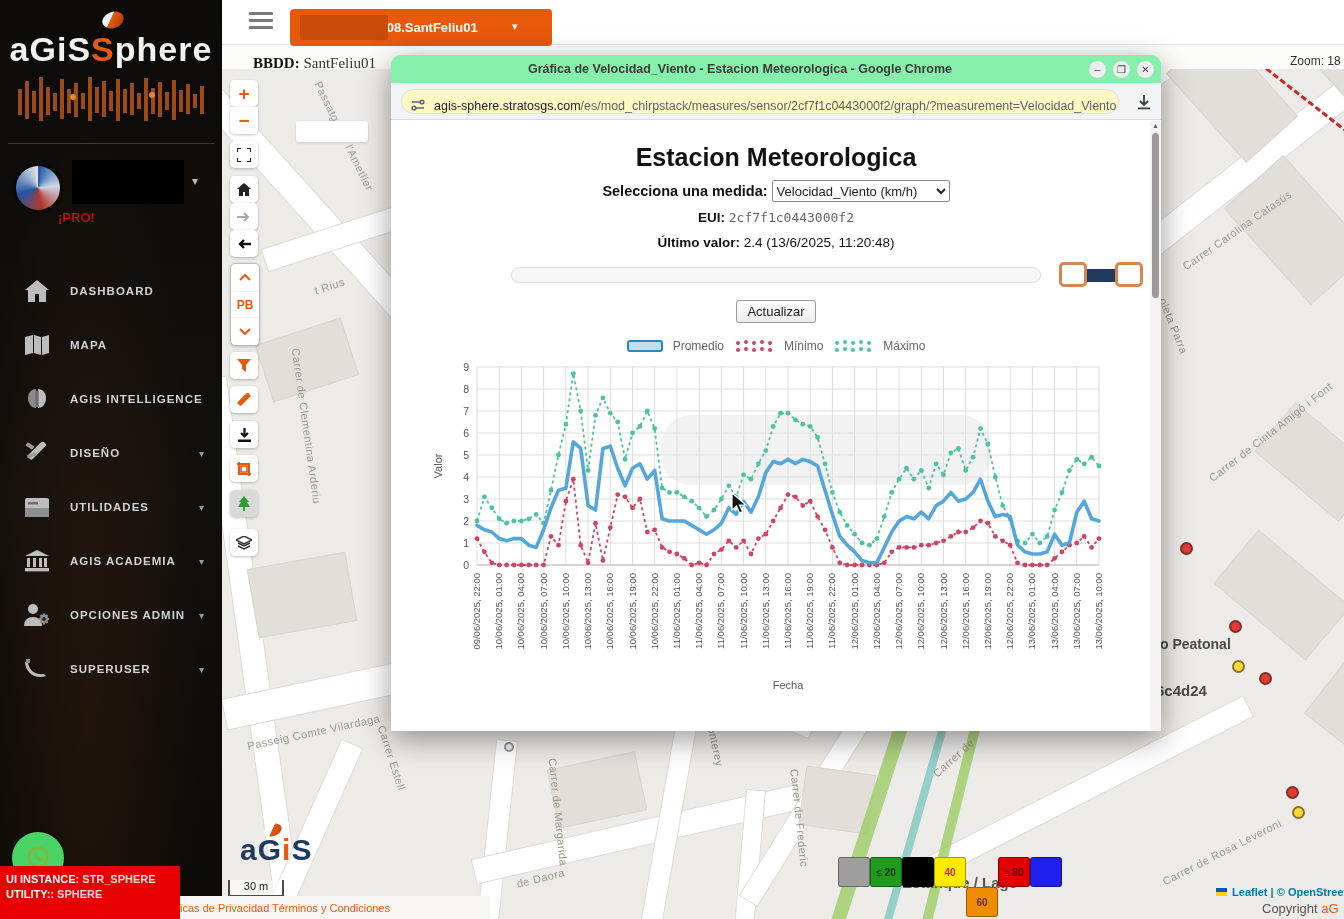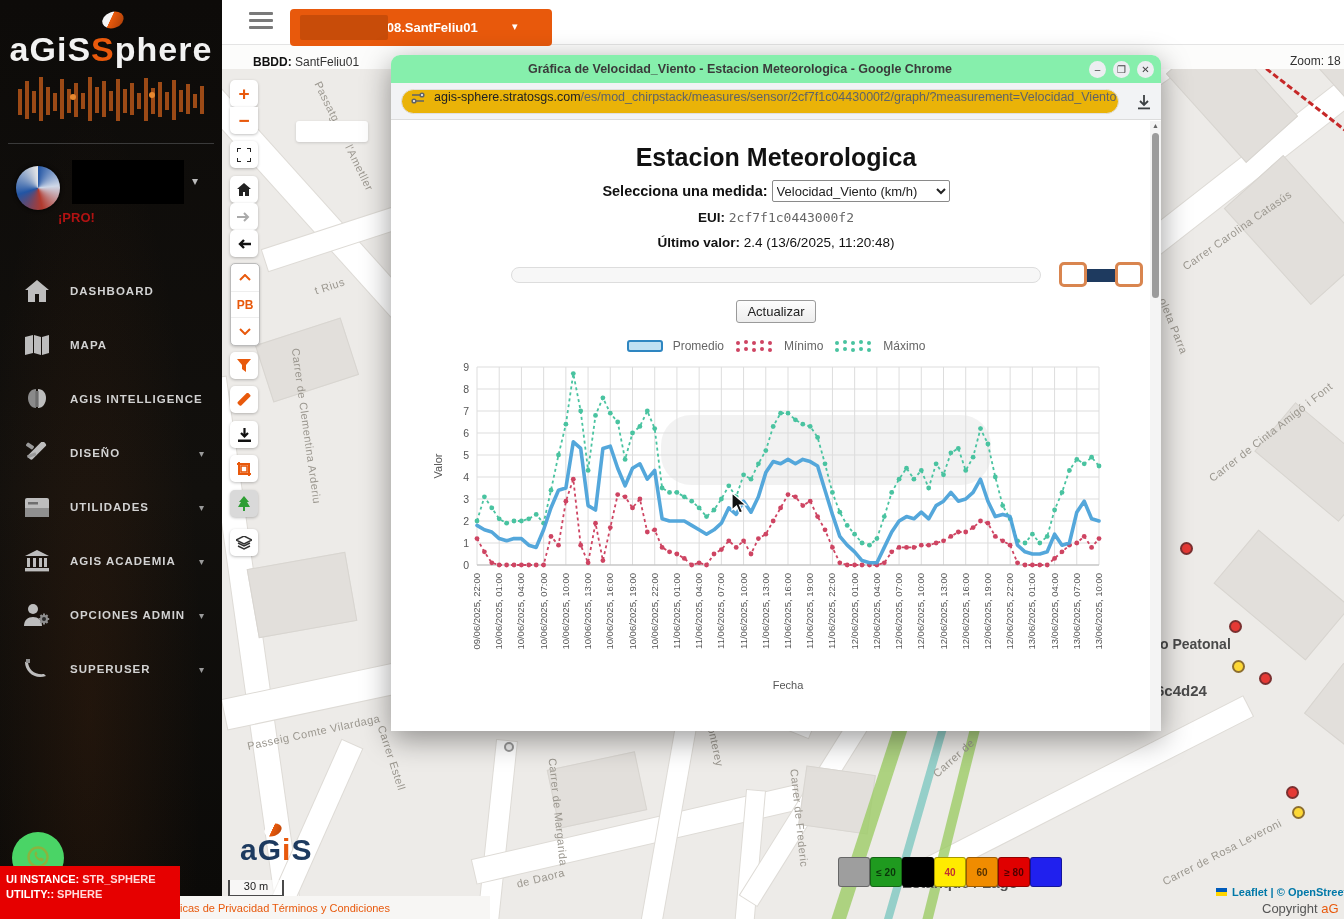--- a/index.html
+++ b/index.html
@@ -25,21 +25,21 @@
 
   
   #topbar { left:222px; top:0; width:1122px; height:45px; background:#ffffff; border-bottom:1px solid #e4e4e4; }
   #subbar { left:222px; top:45px; width:1122px; height:24px; background:#fcfcfb; }
   #hamburger { left:27px; top:12px; width:24px; height:18px; cursor:pointer; }
   #hamburger span { display:block; height:3px; background:#7a7a7a; margin-bottom:4px; border-radius:1px; }
   #device-btn { left:68px; top:9px; width:262px; height:37px; background:#e8590c; border:none; border-radius:4px;
     color:#fff; font-size:13px; font-weight:bold; text-align:center; cursor:pointer; }
   #device-redact { left:78px; top:15px; width:88px; height:25px; background:#c84c09; border-radius:2px; }
   #device-caret { left:290px; top:20px; color:#fff; font-size:11px; }
-  #bbdd { left:31px; top:55px; font-size:12px; color:#333; }
+  #bbdd { left:31px; top:55px; font-size:15px; color:#333;font-family:Liberation Serif, serif; }
   #bbdd b { color:#111; }
   #zoom-indicator { left:1068px; top:54px; font-size:12px; color:#333; white-space:nowrap; }
   #search-box { left:74px; top:76px; width:72px; height:21px; background:#fff; border-radius:3px; box-shadow:0 1px 3px rgba(0,0,0,.15); }
 
   
   .mctl { position:absolute; left:8px; width:28px; height:27px; background:#fff; border-radius:5px;
     box-shadow:0 1px 3px rgba(0,0,0,.25); display:flex; align-items:center; justify-content:center;
     font-weight:bold; cursor:pointer; }
   .mctl.orange { color:#e8590c; font-size:19px; }
   .mctl.dark { color:#222; font-size:15px; }
@@ -98,22 +98,22 @@
 
   
   #chrome-window { left:391px; top:55px; width:770px; height:676px; border-radius:9px 9px 0 0;
     box-shadow:0 8px 30px rgba(0,0,0,.4); z-index:10; background:#fff; }
   #win-titlebar { position:absolute; left:0; top:0; width:100%; height:28px; background:#86efac; border-radius:9px 9px 0 0;
     display:flex; align-items:center; }
   #win-title { flex:1; text-align:center; font-size:12.5px; font-weight:bold; color:#3b3b3b; }
   .win-btn { width:17px; height:17px; border-radius:50%; background:#eceef1; color:#444; font-size:10px;
     display:flex; align-items:center; justify-content:center; margin-right:7px; cursor:pointer; }
   #win-urlbar { position:absolute; left:0; top:28px; width:100%; height:37px; background:#f2f3f5; border-bottom:1px solid #dcdcdc; }
-  #url-pill { position:absolute; left:10px; top:6px; width:718px; height:25px; background:#eab308; border:1px solid #e0e0e0;
-    border-radius:13px; display:flex; align-items:flex-start; padding-left:8px; }
+  #url-pill { position:absolute; left:10px; top:6px; width:718px; height:25px; background:#fef9c3; border:1px solid #e0e0e0;
+    border-radius:13px; display:flex; align-items:flex-end; padding-left:8px; }
   #site-icon { width:16px; height:16px; margin-right:8px; flex:none; }
   #url-text { font-size:12.5px; color:#5f6368; white-space:nowrap; overflow:hidden; }
   #url-text b { color:#202124; font-weight:normal; }
   #dl-icon { position:absolute; right:8px; top:10px; cursor:pointer; }
   #win-content { position:absolute; left:0; top:66px; width:100%; height:610px; background:#fff; overflow:hidden; }
   #win-scrollbar { position:absolute; right:0; top:66px; width:11px; height:610px; background:#f4f4f4; z-index:12; }
   #win-scroll-thumb { position:absolute; left:2px; top:12px; width:7px; height:165px; background:#9b9b9b; border-radius:4px; }
   #win-scroll-up { position:absolute; left:2px; top:1px; font-size:7px; color:#666; }
 
   #page-inner { width:700px; margin:0 auto; text-align:center; }
@@ -449,21 +449,21 @@
 
 <div id="agis-map-logo" class="abs">
   <span class="swoosh"></span><span>aG</span><span style="color:#e8590c;">i</span><span>S</span>
 </div>
 <div id="scalebar" class="abs">30 m</div>
 <div id="color-legend" class="abs">
     <div class="sw" style="background: rgb(158, 158, 158);"></div>
     <div class="sw" style="background: rgb(31, 154, 31);">≤ 20</div>
     <div class="sw" style="background: rgb(0, 0, 0);">30</div>
     <div class="sw" style="background: rgb(255, 235, 0); color: rgb(192, 48, 48);">40</div>
-    <div class="sw" style="background: rgb(240, 140, 0);">60</div>
+    <div class="sw" style="background: rgb(240, 140, 0); margin-top: 30px;">60</div>
     <div class="sw" style="background: rgb(224, 0, 0);">≥ 80</div>
     <div class="sw" style="background: rgb(32, 32, 238);"></div>
   </div>
 <div id="attribution" class="abs">
   <span class="flag"></span>
   <a class="lf">Leaflet</a>
   <span> </span><span class="lf">| © OpenStreetM</span>
 </div>
 <div id="copyright" class="abs">
   <span style="color:#555;">Copyright </span><span>aG</span>

